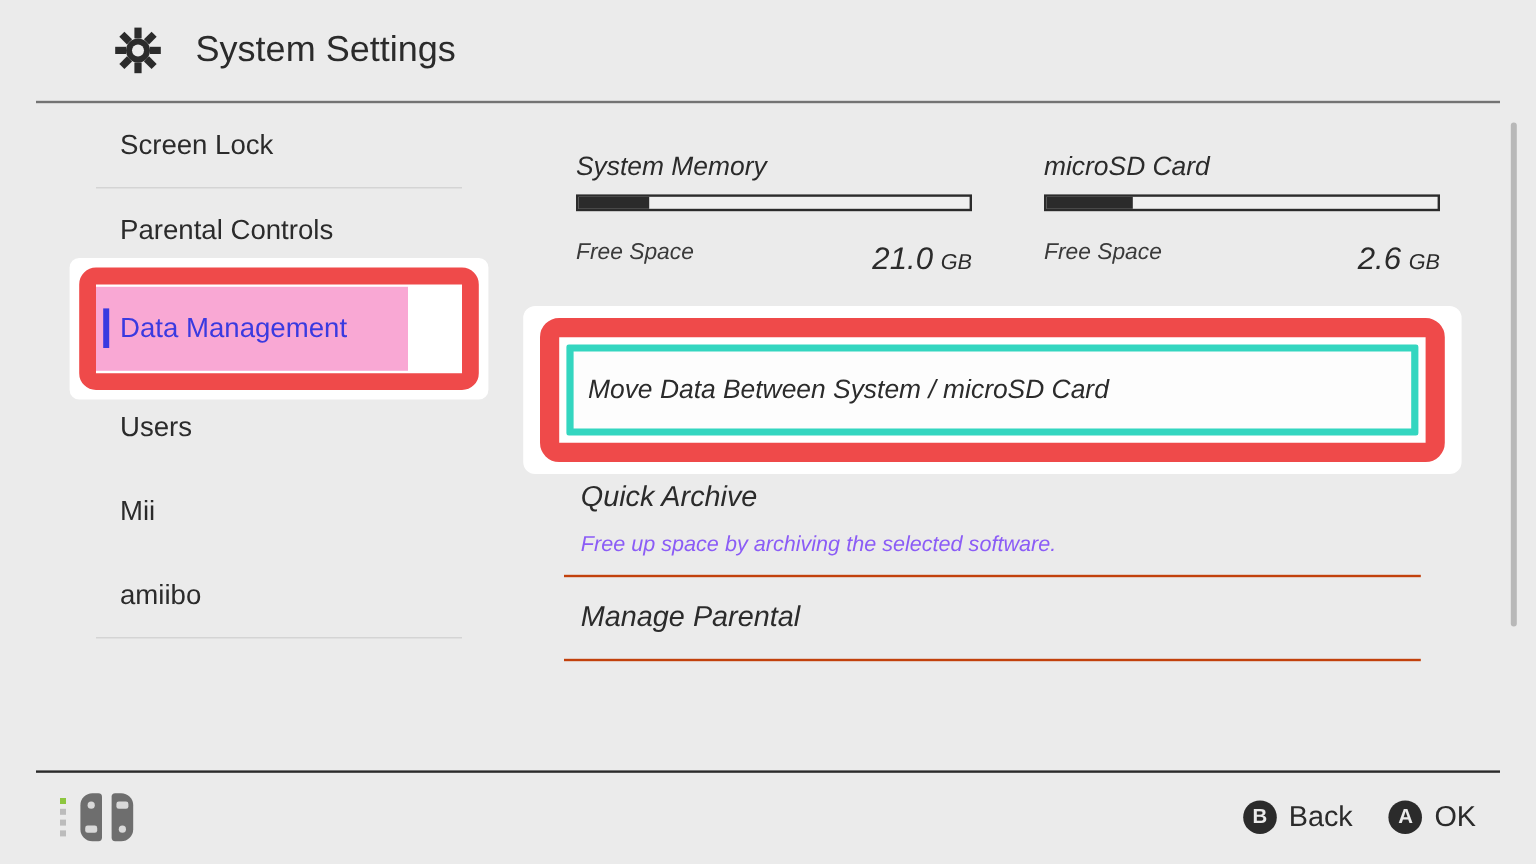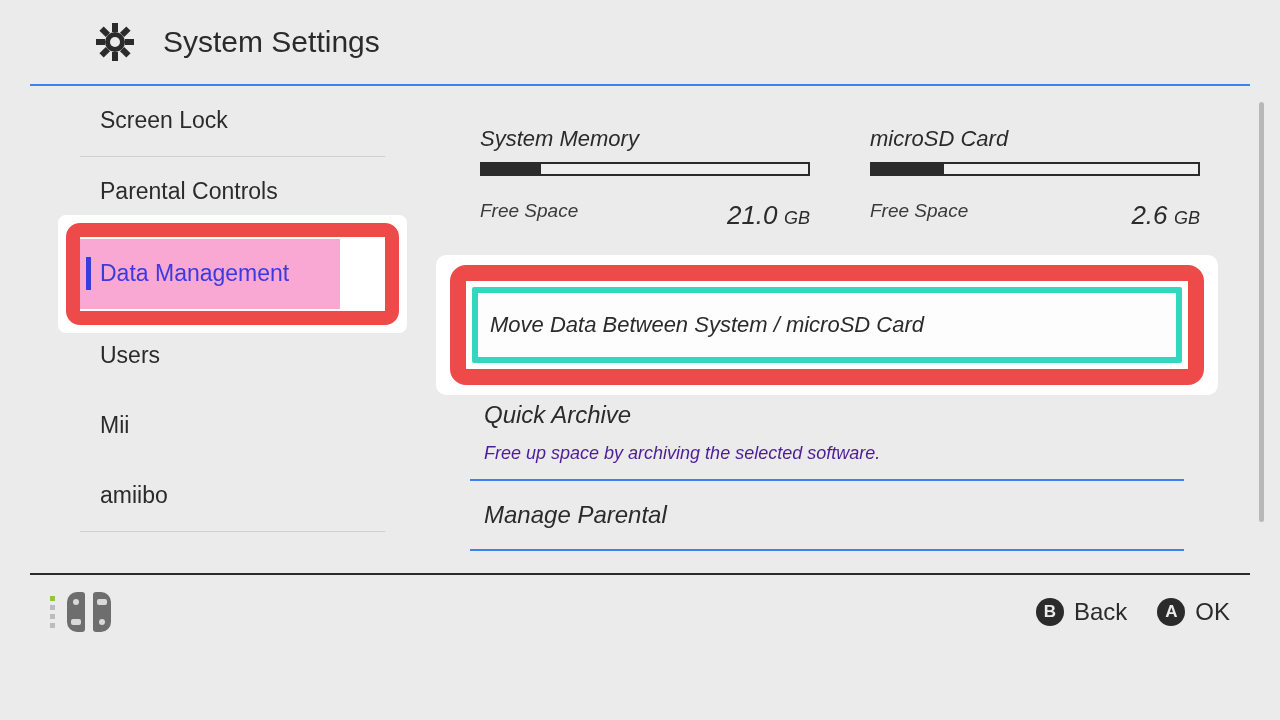--- a/index.html
+++ b/index.html
@@ -1,20 +1,20 @@
 <!DOCTYPE html>
 <html><head>
 <meta charset="utf-8">
 <style>
   * { margin: 0; padding: 0; box-sizing: border-box; }
   html, body { width: 1280px; height: 720px; overflow: hidden; font-family: Arial, Helvetica, sans-serif; background: #ebebeb; color: #2b2b2b; }
-  .header { display: flex; align-items: center; height: 86px; padding-left: 65px; border-bottom: 2px solid #3b82f6; margin: 0 30px; }
+  .header { display: flex; align-items: center; height: 86px; padding-left: 65px; border-bottom: 2px solid #737373; margin: 0 30px; }
   .header .title { font-size: 30px; margin-left: 28px; color: #2b2b2b; }
   .gear { width: 40px; height: 40px; display: inline-flex; align-items: center; justify-content: center; }
-  .body { display: flex; height: 487px; }
+  .body { display: flex; height: 556px; }
   .sidebar { width: 410px; padding-top: 0; overflow: hidden; position: relative; }
   .sidebar-inner { margin-left: 80px; margin-right: 0; }
   .side-sep { height: 1px; background: #cfcfcf; margin: 0 0 0 0; width: 305px; }
   .side-item { height: 70px; display: flex; align-items: center; padding-left: 20px; font-size: 23px; color: #2b2b2b; width: 305px; border-bottom: 1px solid transparent; }
   .side-item.selected { background: #f9a8d4; color: #3a3ae0; position: relative; }
   .side-item.selected::before { content: ""; position: absolute; left: 6px; top: 18px; bottom: 18px; width: 5px; background: #3a3ae0; }
   .sel-wrap { position: relative; width: 305px; }
   .sel-outline { position: absolute; left: -22px; top: -12px; right: -22px; bottom: -12px; background: #fff; border-radius: 8px; z-index: 1; }
   .sel-red { position: absolute; left: -14px; top: -4px; right: -14px; bottom: -4px; border: 14px solid #ef4a4a; border-radius: 14px; z-index: 2; }
 
@@ -24,23 +24,23 @@
   .storage { width: 330px; }
   .storage .name { font-size: 22px; margin-bottom: 10px; }
   .bar { height: 14px; border: 2px solid #2b2b2b; background: #efefef; position: relative; }
   .bar .fill { position: absolute; left: 0; top: 0; bottom: 0; background: #2b2b2b; }
   .free-row { display: flex; justify-content: space-between; align-items: flex-start; margin-top: 24px; }
   .free-label { font-size: 19px; color: #3a3a3a; }
   .free-val { font-size: 26px; }
   .free-unit { font-size: 18px; margin-left: 2px; }
 
   .options { margin-left: 60px; margin-top: 28px; margin-right: 50px; }
-  .opt { height: 70px; display: flex; align-items: center; padding-left: 14px; font-size: 24px; border-bottom: 2px solid #3b82f6; }
+  .opt { height: 70px; display: flex; align-items: center; padding-left: 14px; font-size: 24px; border-bottom: 2px solid #c2410c; }
   .opt.qa { height: 96px; flex-direction: column; align-items: flex-start; justify-content: center; }
-  .opt.qa .sub { font-size: 18px; color: #4c1d95; margin-top: 14px; }
+  .opt.qa .sub { font-size: 18px; color: #8b5cf6; margin-top: 14px; }
 
   .move-wrap { position: relative; height: 132px; margin-bottom: -6px; }
   .move-outline { position: absolute; left: -34px; right: -34px; top: -4px; bottom: -4px; background: #fff; border-radius: 10px; }
   .move-red { position: absolute; left: -20px; right: -20px; top: 6px; bottom: 6px; border: 16px solid #ef4a4a; border-radius: 16px; }
   .move-teal { position: absolute; left: 2px; right: 2px; top: 28px; bottom: 28px; border: 6px solid #34d6c0; border-radius: 2px; background: #fdfdfd; }
   .move-inner { position: absolute; left: 2px; right: 2px; top: 28px; bottom: 28px; display: flex; align-items: center; padding-left: 18px; font-size: 22px; }
 
   .footer { height: 76px; border-top: 2px solid #2b2b2b; margin: 0 30px; display: flex; align-items: center; justify-content: space-between; padding: 0 20px; }
   .joycons { display: flex; align-items: center; gap: 8px; }
   .dots { display: flex; flex-direction: column; gap: 4px; margin-right: 4px; }

